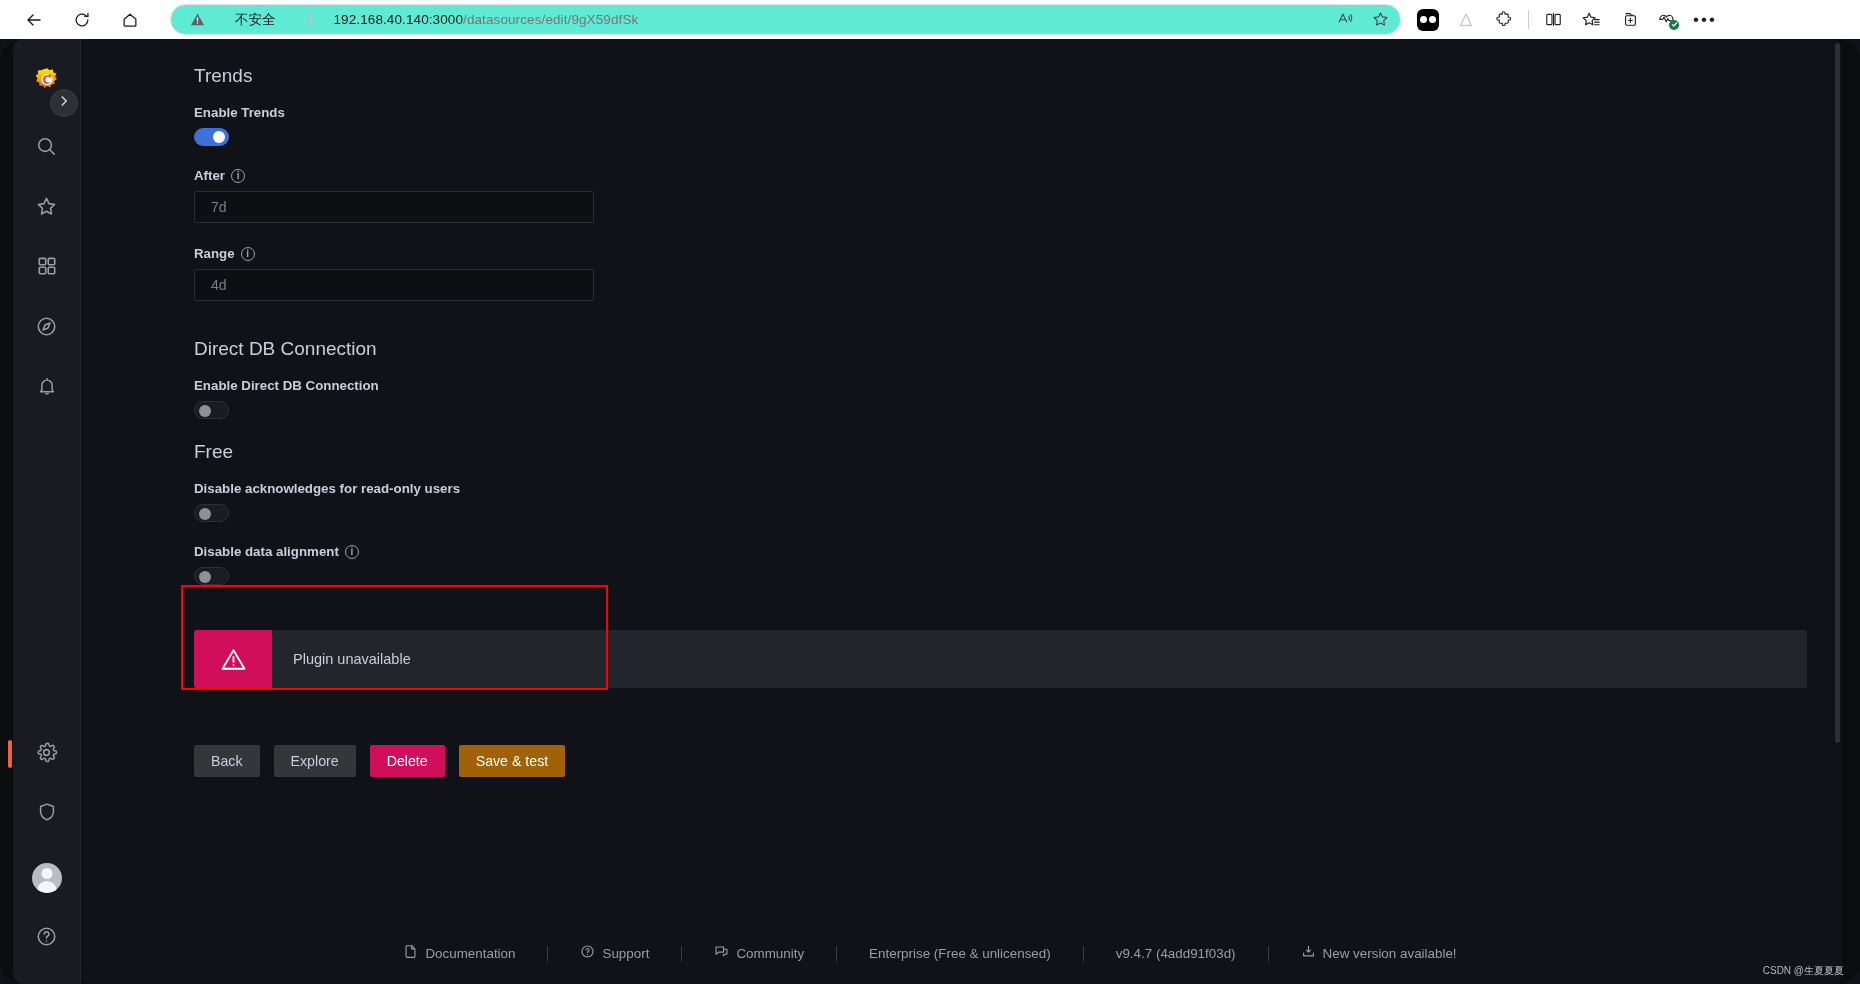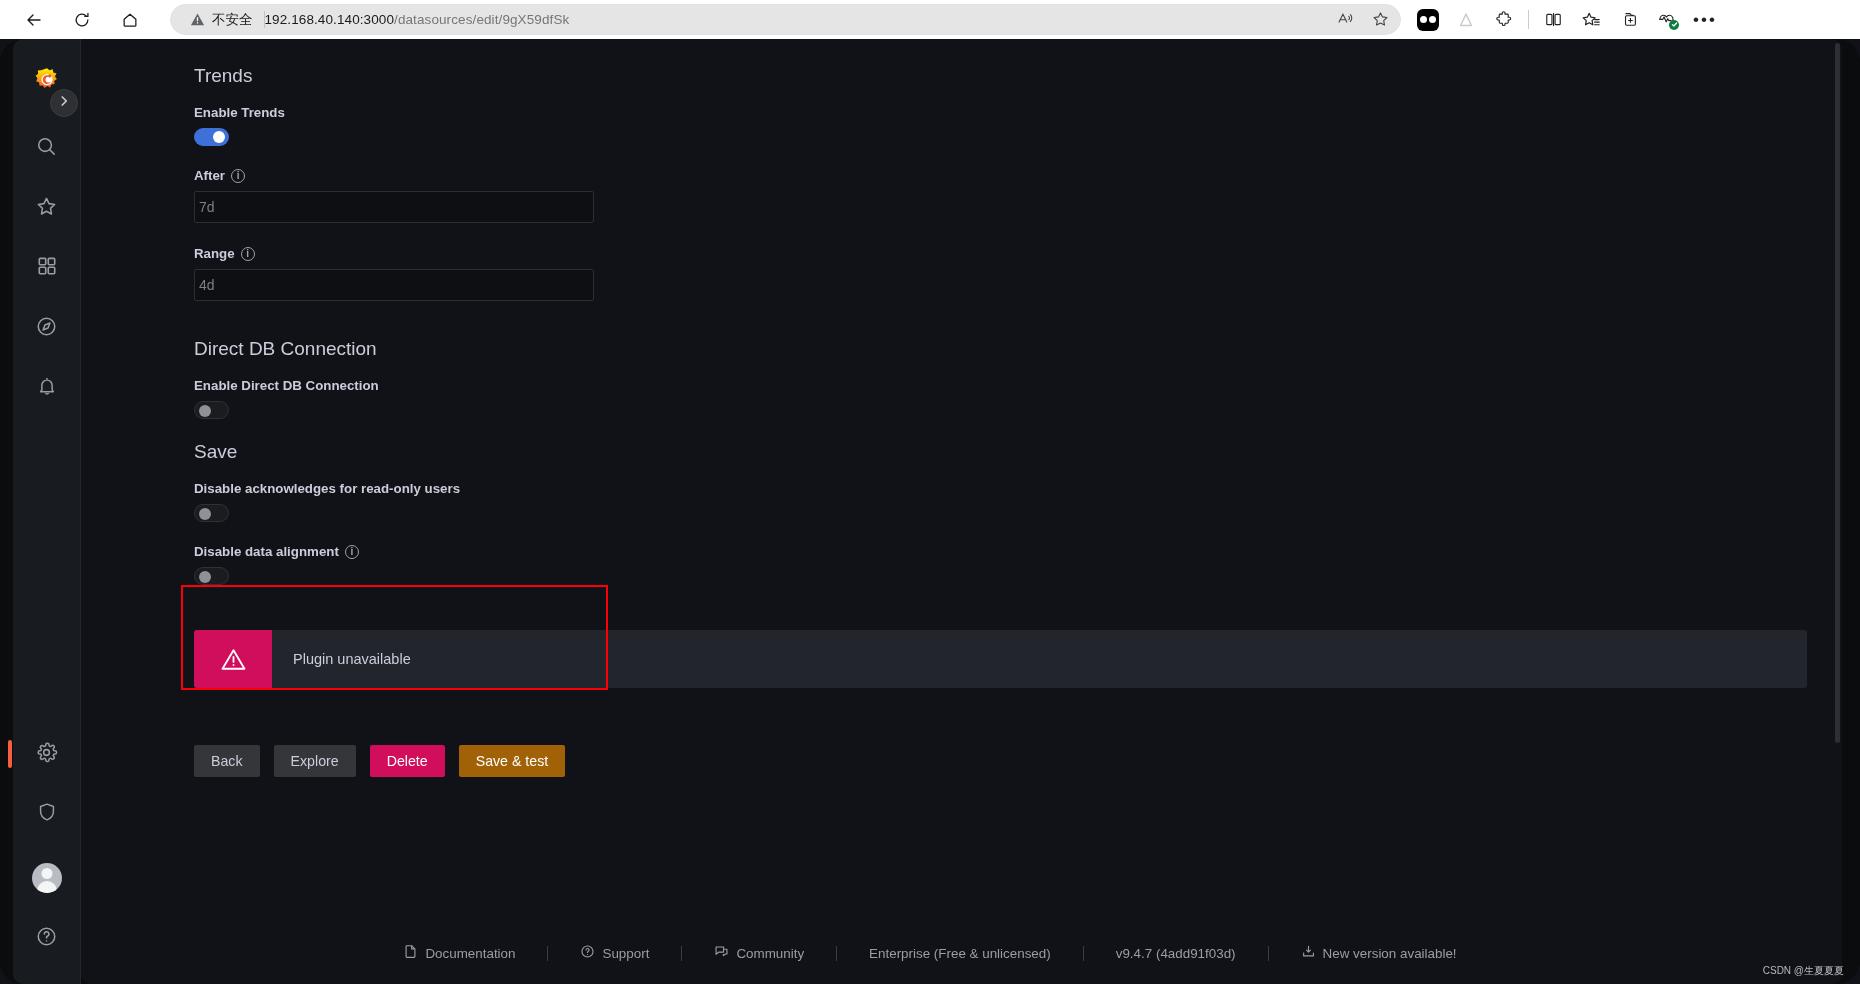--- a/index.html
+++ b/index.html
@@ -23,26 +23,27 @@
     color: #1b1b1b; flex: none;
   }
   .nav-btn svg { display: block; }
   .nav-back   { margin-left: 16px; }
   .nav-reload { margin-left: 12px; }
   .nav-home   { margin-left: 12px; }
 
   .omnibox {
     margin-left: 22px;
     height: 31px; width: 1231px;
-    background: #e5e5e5;
+    background: #5eead4;
     border-radius: 16px;
     border: 1px solid #e2e2e2;
     display: flex; align-items: center;
     flex: none;
     position: relative;
+    gap: 23px;
   }
   .omni-warn-icon {
     margin-left: 18px; width: 16px; height: 16px;
     display: flex; align-items: center; justify-content: center;
     color: #5f6368;
   }
   .omni-warn-text {
     margin-left: 7px;
     font-size: 13.5px; color: #1b1b1b;
     white-space: nowrap;
@@ -179,21 +180,21 @@
   .toggle.on  .knob { right: 4px; background: #ffffff; }
   .toggle.off .knob { left: 4px;  background: #8e9197; }
 
   .text-input {
     width: 400px; height: 32px;
     background: #0e0f12;
     border: 1px solid #2b2e33;
     border-radius: 2px;
     margin-bottom: 23px;
     display: flex; align-items: center;
-    padding: 0 4px;
+    padding: 0 16px;
     font-size: 14px; color: #7b7f87;
   }
 
   
   .alert-wrap { margin-top: 45px; position: relative; }
   .alert {
     width: 1613px; height: 58px;
     background: #22252b;
     border-radius: 3px;
     display: flex; align-items: stretch; margin-top: 22px;
@@ -500,21 +501,21 @@
 
       <div class="section-title sp">Direct DB Connection</div>
 
       <div class="field-label">
         <span>Enable Direct DB Connection</span>
       </div>
       <div class="toggle off">
         <span class="knob"></span>
       </div>
 
-      <div class="section-title sp" style="margin-top:14px">Save</div>
+      <div class="section-title sp" style="margin-top:14px">Free</div>
 
       <div class="field-label">
         <span>Disable acknowledges for read-only users</span>
       </div>
       <div class="toggle off">
         <span class="knob"></span>
       </div>
 
       <div class="field-label">
         <span>Disable data alignment</span>

